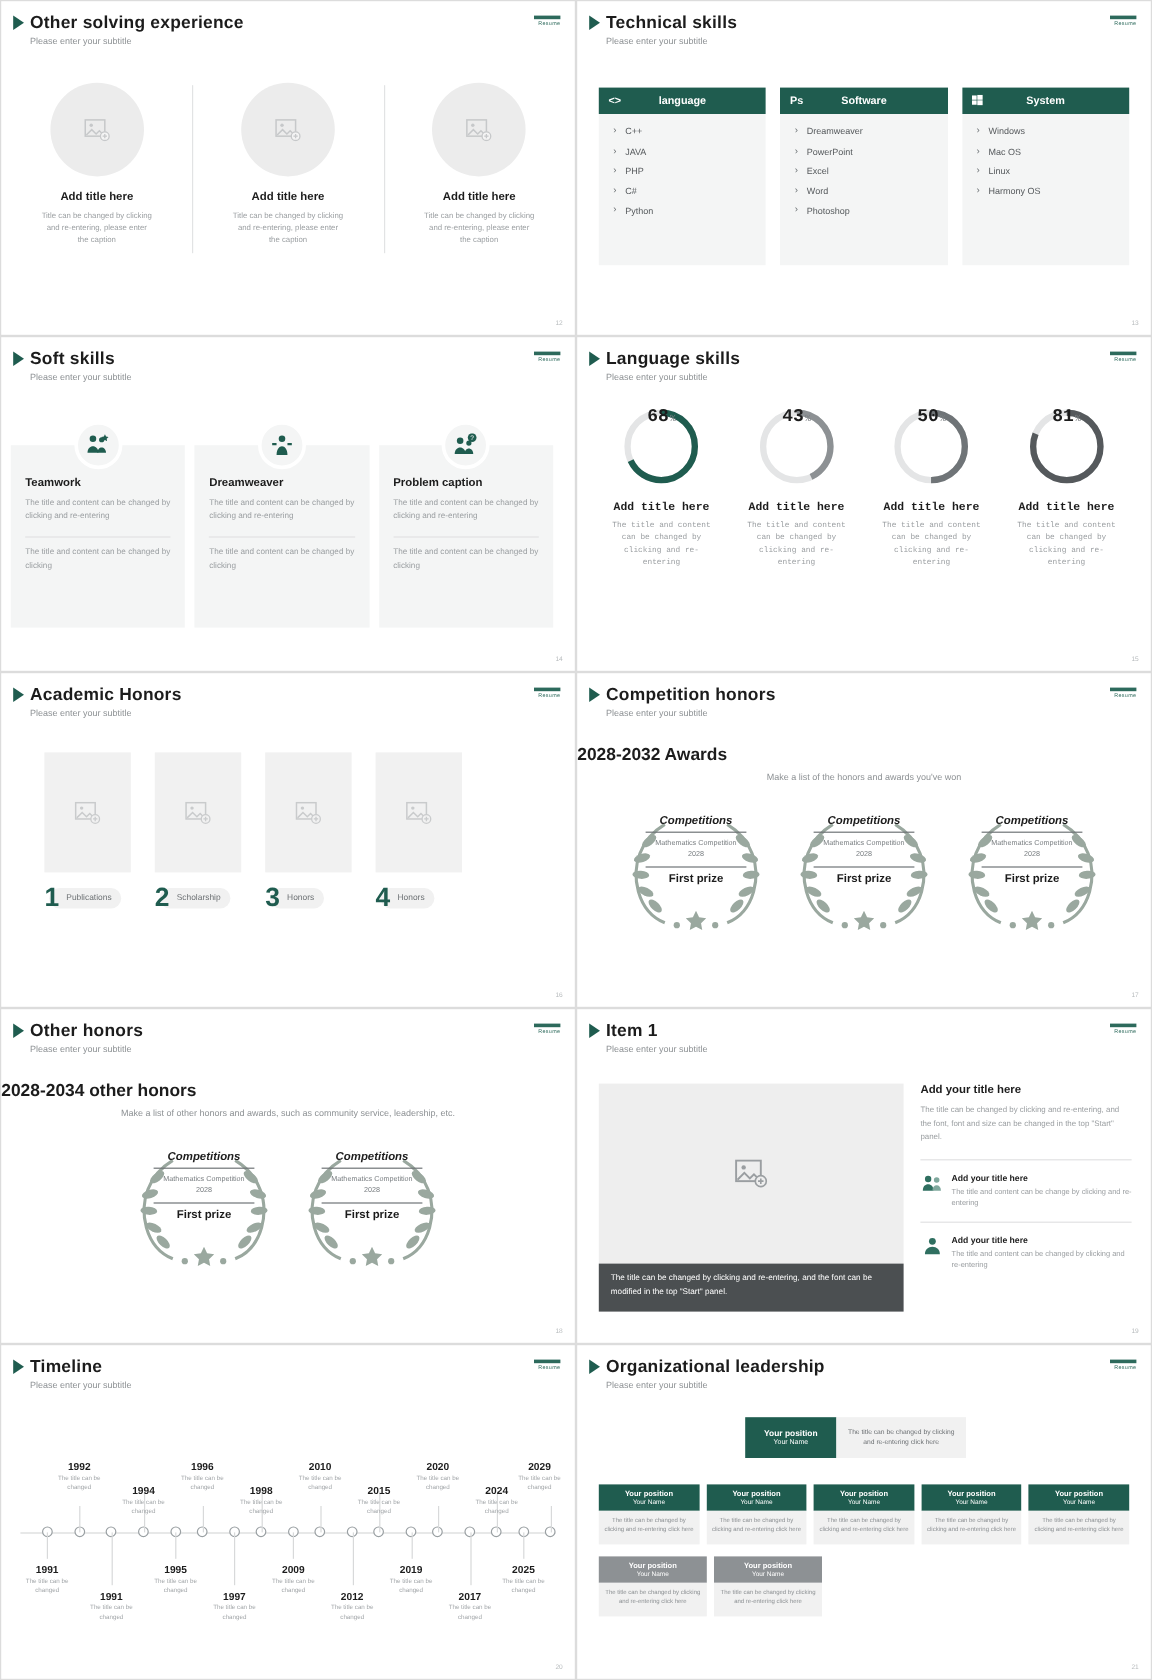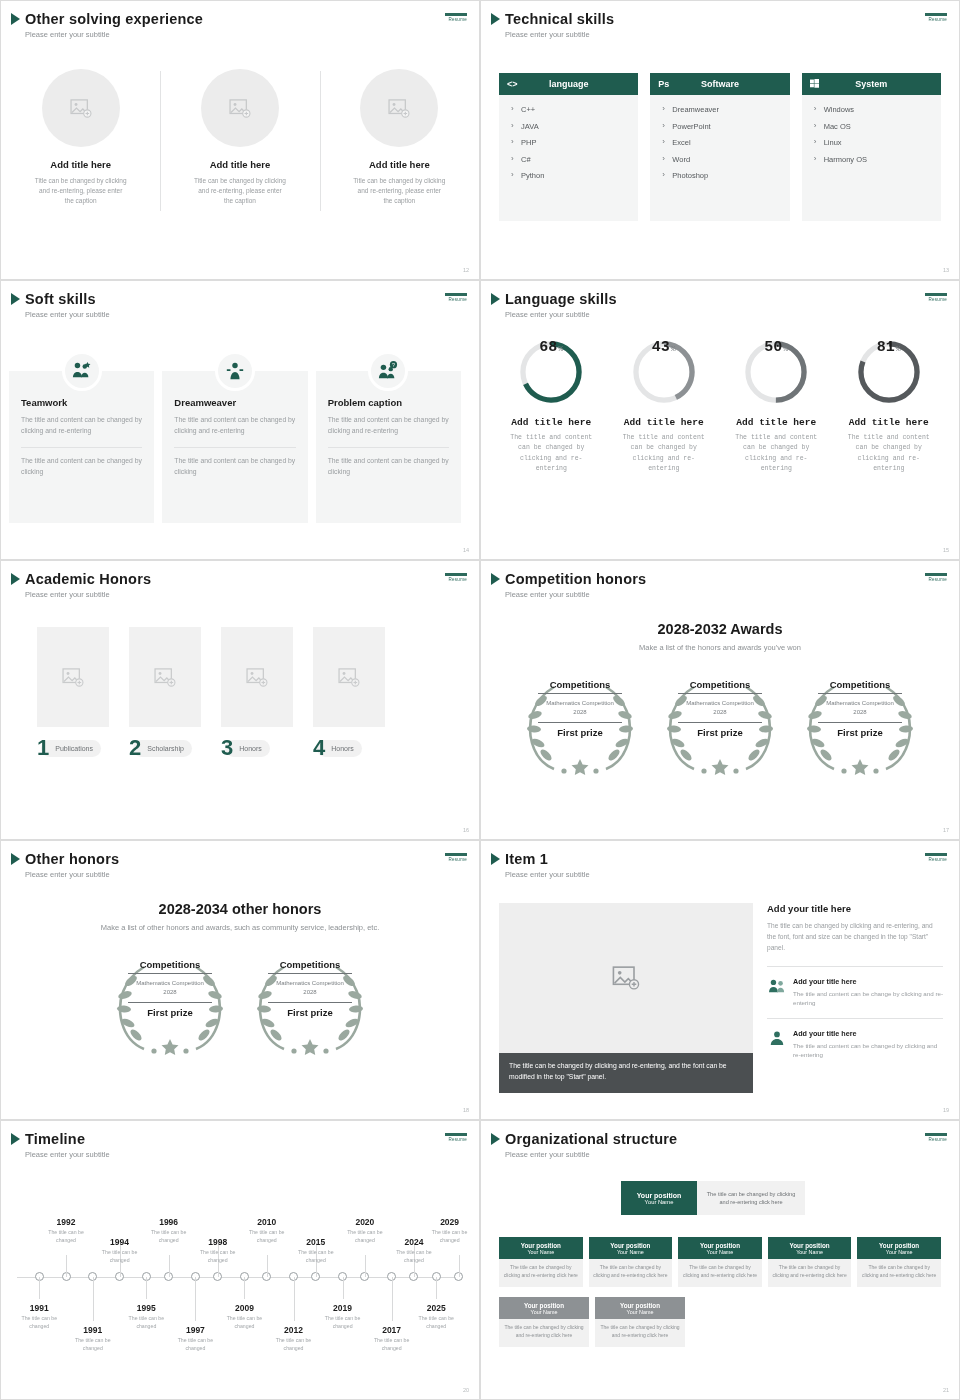--- a/index.html
+++ b/index.html
@@ -80,26 +80,26 @@
 
   
   .ah-row{position:absolute;top:66px;left:36px;display:flex;gap:20px;}
   .ah-card{width:72px;height:100px;background:#f1f1f1;display:flex;align-items:center;justify-content:center;}
   .ah-labels{position:absolute;top:176px;left:36px;display:flex;gap:20px;}
   .ah-lab{display:flex;align-items:center;width:72px;position:relative;}
   .ah-num{font-size:22px;font-weight:bold;color:#1f5c4f;z-index:2;line-height:1;}
   .ah-pill{background:#f1f1f1;border-radius:9px;height:17px;display:flex;align-items:center;padding:0 8px 0 14px;margin-left:-8px;font-size:7px;color:#6d7174;white-space:nowrap;}
 
   
-  .bigtitle{position:absolute;left:0;width:100%;text-align:center;font-size:14.5px;font-weight:bold;color:#1c1c1c;}
+  .bigtitle{position:absolute;left:0;width:100%;font-size:14.5px;font-weight:bold;color:#1c1c1c;}
   .bigsub{position:absolute;left:0;width:100%;text-align:center;font-size:7.5px;color:#8d9194;}
   .lau-row{position:absolute;display:flex;justify-content:center;width:100%;}
   .lau{position:relative;width:140px;height:108px;text-align:center;}
   .lau-in{position:absolute;left:50%;transform:translateX(-50%);top:8px;width:84px;}
-  .lau-h{font-size:9.5px;font-weight:bold;color:#1c1c1c;border-bottom:1px solid #6f7477;padding-bottom:3px;}
+  .lau-h{font-size:9.5px;font-weight:bold;color:#1c1c1c;border-bottom:1px solid #6f7477;padding-bottom:3px;font-style:italic;}
   .lau-m{font-size:6px;color:#7a7f82;line-height:1.5;margin-top:5px;}
   .lau-p{font-size:9.5px;font-weight:bold;color:#1c1c1c;border-top:1px solid #6f7477;margin-top:5px;padding-top:4px;}
 
   
   .it-img{position:absolute;left:18px;top:62px;width:254px;height:150px;background:#eeeeee;display:flex;align-items:center;justify-content:center;}
   .it-cap{position:absolute;left:18px;top:212px;width:254px;height:40px;background:#4b4f51;color:#fff;font-size:6.8px;line-height:1.6;padding:8px 10px;}
   .it-right{position:absolute;left:286px;top:62px;width:176px;}
   .it-t{font-size:9.5px;font-weight:bold;color:#1c1c1c;margin-bottom:7px;}
   .it-d{font-size:6.6px;color:#9a9ea1;line-height:1.65;}
   .it-sep{height:1px;background:#e1e2e3;margin:12px 0 10px;}
@@ -809,21 +809,21 @@
         <div class="tl-y">2029</div>
         <div class="tl-d">The title can be changed</div>
       </div>
     </div>
     <div class="pgnum">20</div>
   </div>
 
   <div class="slide">
     <div class="s-head">
       <span class="tri"></span>
-      <div class="s-title">Organizational structure</div>
+      <div class="s-title">Organizational leadership</div>
       <div class="s-sub">Please enter your subtitle</div>
     </div>
     <div class="logo"><span class="bar"></span><span>Resume</span></div>
 
     <div class="org-top">
       <div class="org-box">
         <span class="p1">Your position</span>
         <span class="p2">Your Name</span>
       </div>
       <div class="org-note">The title can be changed by clicking and re-entering click here</div>

